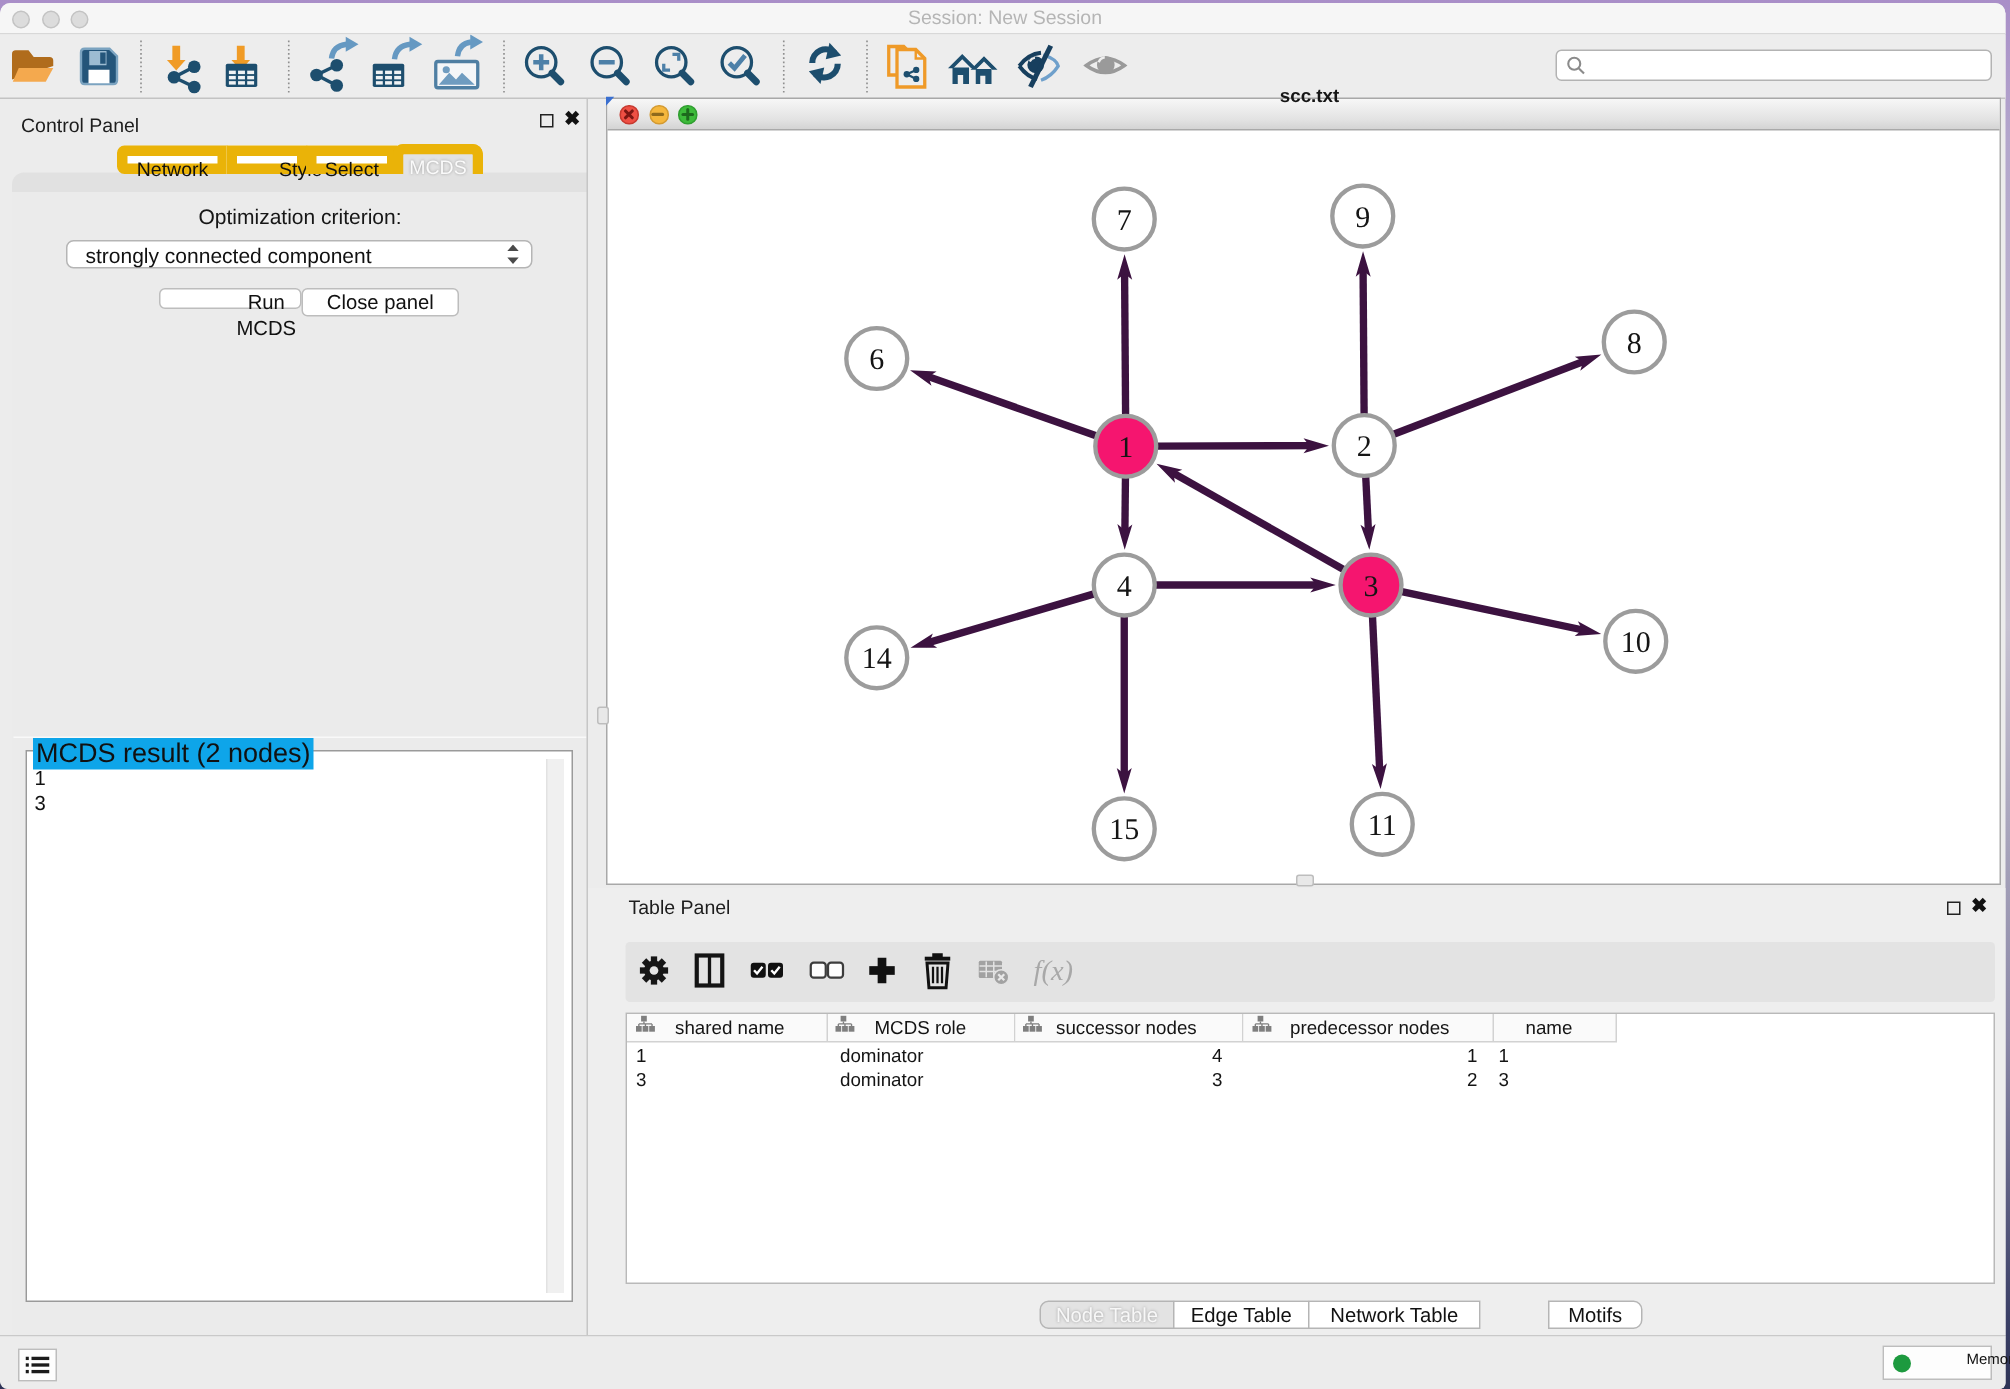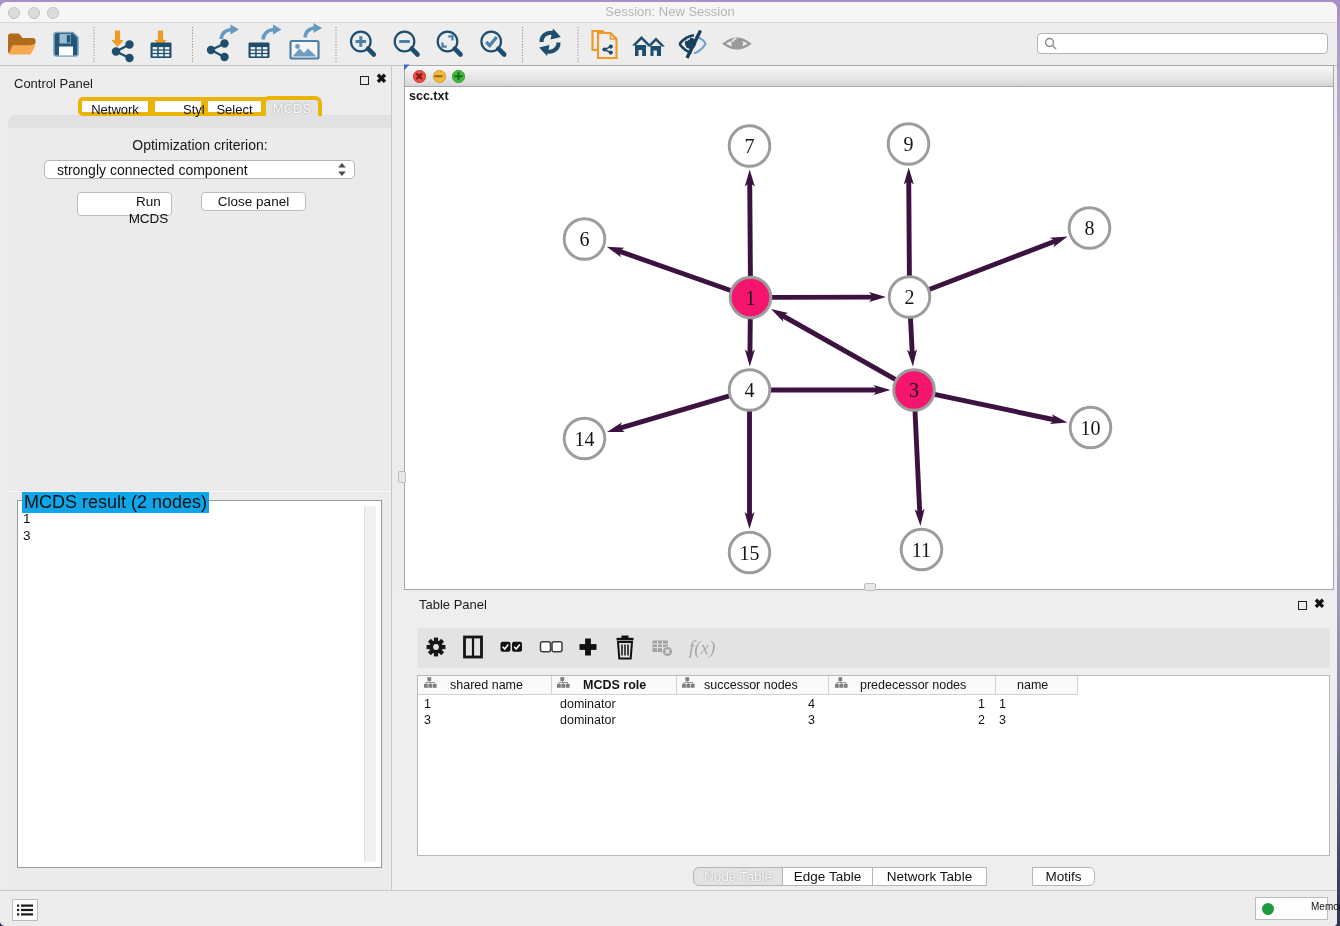--- a/index.html
+++ b/index.html
@@ -35,21 +35,21 @@
   .thead-bot{left:418px;top:694px;width:660px;height:1px;background:#d2d2d2;}
   .cell{position:absolute;font-size:12.5px;color:#141414;}
   
   .btab{position:absolute;top:867px;height:19px;box-sizing:border-box;background:#fff;
         border:1px solid #b5b5b5;font-size:13.5px;color:#111;text-align:center;line-height:18px;}
   
   .statusbar{left:0;top:890px;width:1337px;height:36px;background:#ececec;border-top:1px solid #c9c9c9;border-radius:0 0 4px 6px;box-sizing:border-box;}
   .sq-icon{position:absolute;width:9px;height:9px;border:1.6px solid #222;box-sizing:border-box;background:transparent;}
   .x-icon{position:absolute;font-size:13px;font-weight:bold;color:#111;}
   
-  .cptab{position:absolute;top:97px;height:19px;background:#fff;border:4px solid #eab308;box-sizing:border-box;
+  .cptab{position:absolute;top:97px;height:19px;background:#fff;border:7px solid #eab308;box-sizing:border-box;
          font-size:13px;color:#111;text-align:center;line-height:17px;}
   .btn{position:absolute;background:#fff;border:1px solid #bdbdbd;border-radius:4px;box-sizing:border-box;
        font-size:13.5px;color:#111;text-align:center;}
 </style>
 </head>
 <body>
 <div class="abs win"></div>
 
 <div class="abs titlebar"></div>
 <div class="tl" style="left:8px;"></div>
@@ -196,21 +196,21 @@
 <div class="cptab" style="left:262px;top:96px;height:20px;width:60px;background:#e2e2e2;border-bottom:none;border-radius:7px 7px 0 0;color:#fafafa;text-shadow:0 0 2px #9a9a9a;">MCDS</div>
 <div class="abs" style="left:200px;top:136px;width:0;text-align:center;"><div style="display:inline-block;transform:translateX(-50%);font-size:14px;color:#161616;white-space:nowrap;">Optimization criterion:</div></div>
 
 <div class="abs" style="left:44px;top:160px;width:311px;height:19px;background:#fff;border:1px solid #b5b5b5;border-radius:5px;box-sizing:border-box;text-align:center;">
   <div style="position:absolute;left:12px;top:1px;font-size:14px;color:#111;">strongly connected component</div>
   <svg style="position:absolute;right:6px;top:2px;" width="12" height="13" viewBox="0 0 12 13">
     <polygon points="6,0 9.8,4.4 2.2,4.4" fill="#4a4a4a"></polygon>
     <polygon points="6,13 9.8,8.6 2.2,8.6" fill="#4a4a4a"></polygon>
   </svg>
 </div>
-<div class="btn" style="left:77px;top:192px;width:95px;height:24px;line-height:17px;padding-left:48px;">Run MCDS</div>
+<div class="btn" style="left:106px;top:192px;width:95px;height:14px;line-height:17px;padding-left:48px;">Run MCDS</div>
 <div class="btn" style="left:201px;top:192px;width:105px;height:19px;line-height:17px;">Close panel</div>
 
 <div class="abs" style="left:9px;top:491px;width:382px;height:1px;background:#f9f9f9;"></div>
 
 <div class="abs" style="left:17px;top:500px;width:365px;height:368px;border:1px solid #9a9a9a;box-sizing:border-box;background:#fff;"></div>
 <div class="abs" style="left:22px;top:492px;background:#0ea5e9;padding:0 2px;font-size:18px;color:#111;">MCDS result (2 nodes)</div>
 <div class="abs" style="left:364px;top:506px;width:11px;height:356px;background:#f0f0f0;border-left:1px solid #e2e2e2;"></div>
 <div class="abs" style="left:23px;top:511px;font-size:13.5px;color:#111;line-height:16.5px;">1<br>3</div>
 
 <div class="abs cp-right-border"></div>
@@ -227,21 +227,21 @@
   <g stroke="#7c1613" stroke-width="2.1" stroke-linecap="round">
       <line x1="4" y1="4" x2="8.5" y2="8.5"></line>
       <line x1="8.5" y1="4" x2="4" y2="8.5"></line>
     </g>
   <line x1="22.3" y1="6.25" x2="28.7" y2="6.25" stroke="#8f6a1c" stroke-width="2.1" stroke-linecap="round"></line>
   <g stroke="#1d6a1d" stroke-width="2" stroke-linecap="round">
       <line x1="42.3" y1="6.25" x2="48.7" y2="6.25"></line>
       <line x1="45.5" y1="3" x2="45.5" y2="9.5"></line>
     </g>
 </svg>
-<div class="abs" style="left:409px;top:89px;width:928px;font-size:12.5px;font-weight:bold;color:#161616;">scc.txt</div>
+<div class="abs" style="left:409px;top:57px;width:928px;text-align:center;font-size:12.5px;font-weight:bold;color:#161616;">scc.txt</div>
 
 <svg id="graph" class="abs" style="left:405px;top:88px;" width="928" height="500" viewBox="0 0 928 500">
 <g stroke="#3c1240" stroke-width="4.9">
 <line x1="345.4" y1="188.5" x2="344.7" y2="91.5"></line>
 <line x1="325.7" y1="202.5" x2="211.1" y2="162.1"></line>
 <line x1="366.5" y1="209.4" x2="471.0" y2="209.1"></line>
 <line x1="345.3" y1="230.5" x2="344.9" y2="268.5"></line>
 <line x1="504.4" y1="188.0" x2="503.7" y2="89.5"></line>
 <line x1="524.1" y1="201.5" x2="653.2" y2="152.0"></line>
 <line x1="505.5" y1="230.0" x2="507.4" y2="268.5"></line>
@@ -382,21 +382,21 @@
       <rect x="421.4" y="2.2" width="3.8" height="3.8"></rect>
       <rect x="418" y="9" width="3.8" height="3.8"></rect>
       <rect x="422.4" y="9" width="3.8" height="3.8"></rect>
       <rect x="426.8" y="9" width="3.8" height="3.8"></rect>
     </g>
 <g stroke="#7f7f7f" stroke-width="0.9" fill="none">
       <path d="M423.3,6 L423.3,7.6 M419.9,7.6 L428.7,7.6 M419.9,7.6 L419.9,9 M428.7,7.6 L428.7,9 M424.3,7.6 L424.3,9"></path>
     </g>
 </svg>
 <div class="cell" style="left:450px;top:678px;">shared name</div>
-<div class="cell" style="left:583px;top:678px;font-weight:bold;">MCDS role</div>
+<div class="cell" style="left:583px;top:678px;">MCDS role</div>
 <div class="cell" style="left:704px;top:678px;">successor nodes</div>
 <div class="cell" style="left:860px;top:678px;">predecessor nodes</div>
 <div class="cell" style="left:1017px;top:678px;">name</div>
 <div class="cell" style="left:424px;top:697px;">1</div>
 <div class="cell" style="left:560px;top:697px;">dominator</div>
 <div class="cell" style="left:770px;top:697px;width:45px;text-align:right;">4</div>
 <div class="cell" style="left:940px;top:697px;width:45px;text-align:right;">1</div>
 <div class="cell" style="left:999px;top:697px;">1</div>
 <div class="cell" style="left:424px;top:713px;">3</div>
 <div class="cell" style="left:560px;top:713px;">dominator</div>

